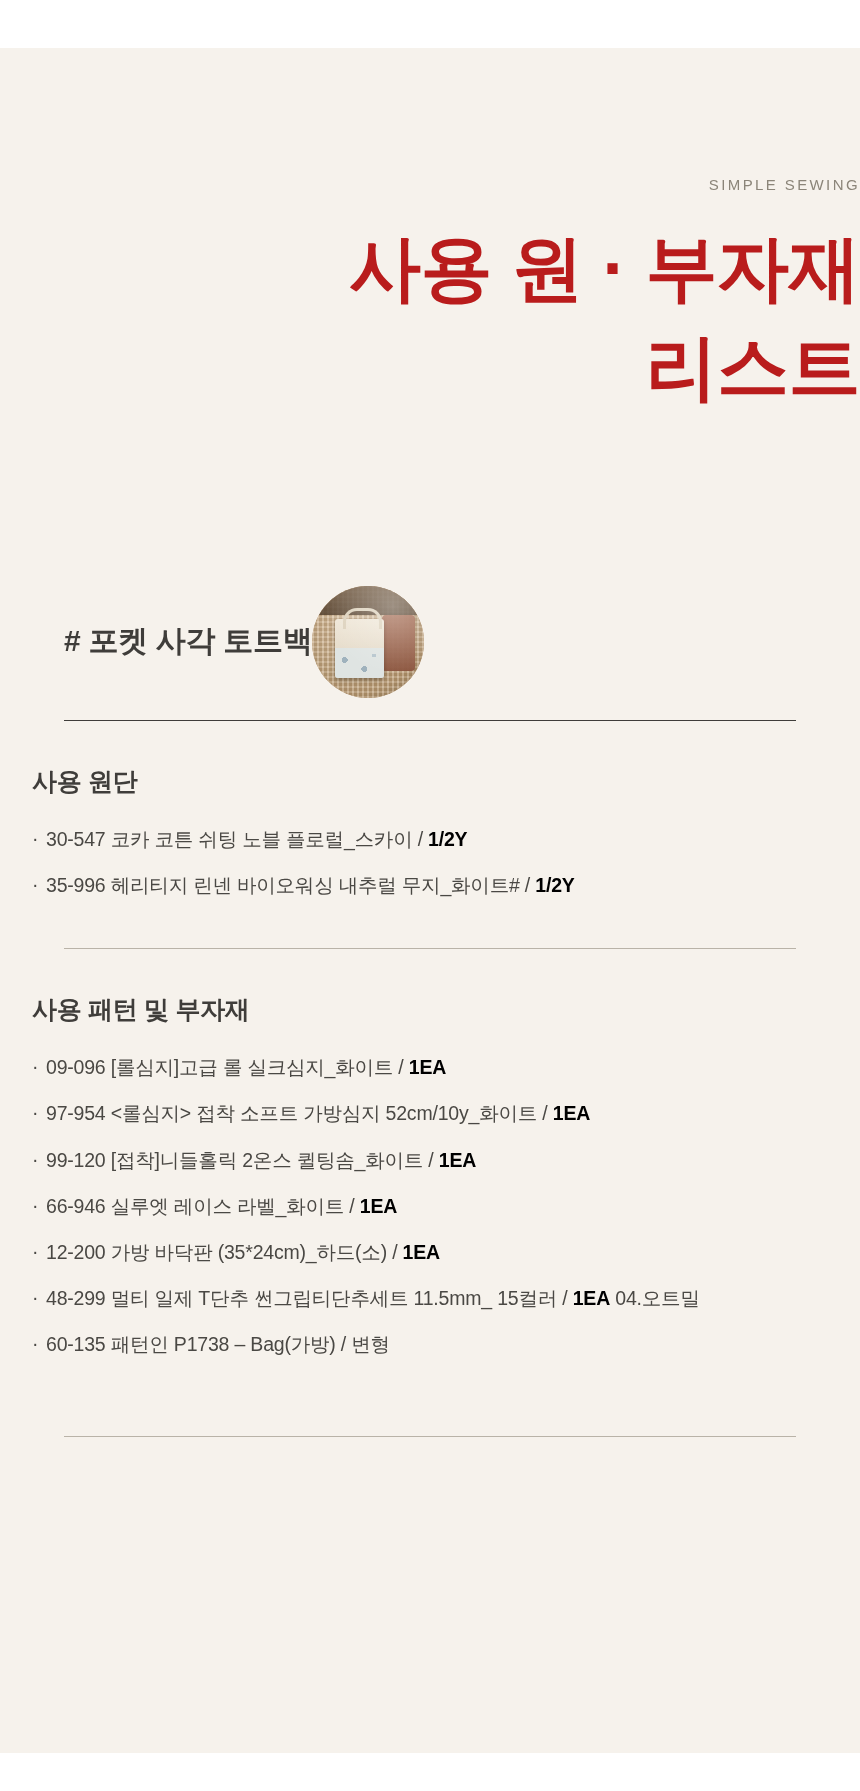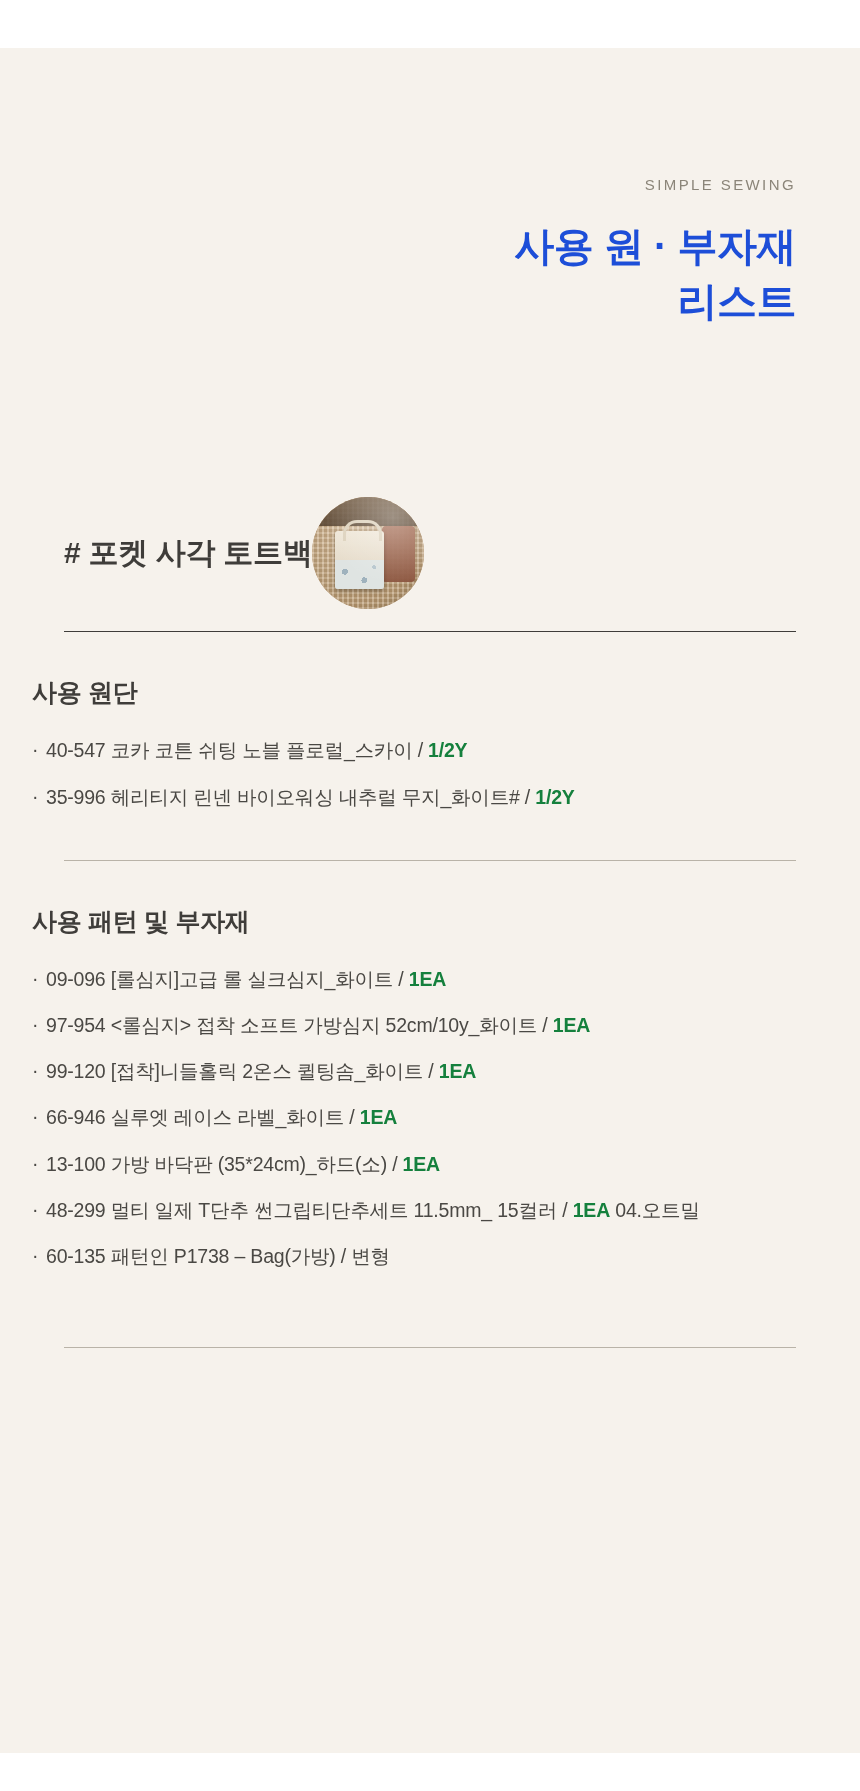--- a/index.html
+++ b/index.html
@@ -31,36 +31,35 @@
   .sheet {
     background: #f6f2ec;
     padding: 0 0 0 0;
     height: 1705px;
     box-sizing: border-box;
   }
 
   
   .header {
     padding-top: 128px;
-    padding-right: 64px;
     text-align: right;
   }
   .eyebrow {
     font-size: 15px;
     letter-spacing: 2.4px;
     color: #8b8579;
     font-weight: 400;
     margin: 0 0 26px 0;
   }
   .title {
     margin: 0;
-    font-size: 40px;
+    font-size: 72px;
     line-height: 1.38;
     font-weight: 700;
-    color: #1d4ed8;
+    color: #b91c1c;
     letter-spacing: -0.5px;
   }
   .title .ln2 {
     display: block;
   }
 
   
   .product {
     margin-top: 168px;
     padding: 0 64px;
@@ -176,21 +175,21 @@
   }
   ul.items li::before {
     content: "·";
     position: absolute;
     left: 0;
     top: -1px;
     color: #4a4844;
   }
   ul.items li b {
     font-weight: 700;
-    color: #15803d;
+    color: #000000;
     margin-top: 29px;
   }
   .gap-a { height: 10px; }
   .gap-b { height: 38px; }
 </style>
 </head>
 <body>
 
 <div class="page">
 
@@ -218,21 +217,21 @@
         <div class="glow"></div>
       </div>
     </div>
 
     <div class="rule"></div>
 
     <div class="section">
       <div class="section-title">사용 원단</div>
       <ul class="items">
         <li>
-          <span>40-547 코카 코튼 쉬팅 노블 플로럴_스카이 / </span><b>1/2Y</b><span></span>
+          <span>30-547 코카 코튼 쉬팅 노블 플로럴_스카이 / </span><b>1/2Y</b><span></span>
         </li>
         <li>
           <span>35-996 헤리티지 린넨 바이오워싱 내추럴 무지_화이트# / </span><b>1/2Y</b><span></span>
         </li>
       </ul>
     </div>
 
     <div class="gap-a"></div>
     <div class="rule thin"></div>
 
@@ -245,21 +244,21 @@
         <li>
           <span>97-954 &lt;롤심지&gt; 접착 소프트 가방심지 52cm/10y_화이트 / </span><b>1EA</b><span></span>
         </li>
         <li>
           <span>99-120 [접착]니들홀릭 2온스 퀼팅솜_화이트 / </span><b>1EA</b><span></span>
         </li>
         <li>
           <span>66-946 실루엣 레이스 라벨_화이트 / </span><b>1EA</b><span></span>
         </li>
         <li>
-          <span>13-100 가방 바닥판 (35*24cm)_하드(소) / </span><b>1EA</b><span></span>
+          <span>12-200 가방 바닥판 (35*24cm)_하드(소) / </span><b>1EA</b><span></span>
         </li>
         <li>
           <span>48-299 멀티 일제 T단추 썬그립티단추세트 11.5mm_ 15컬러 / </span><b>1EA</b><span> 04.오트밀</span>
         </li>
         <li>
           <span>60-135 패턴인 P1738 – Bag(가방) /  변형</span><b></b><span></span>
         </li>
       </ul>
     </div>
 

